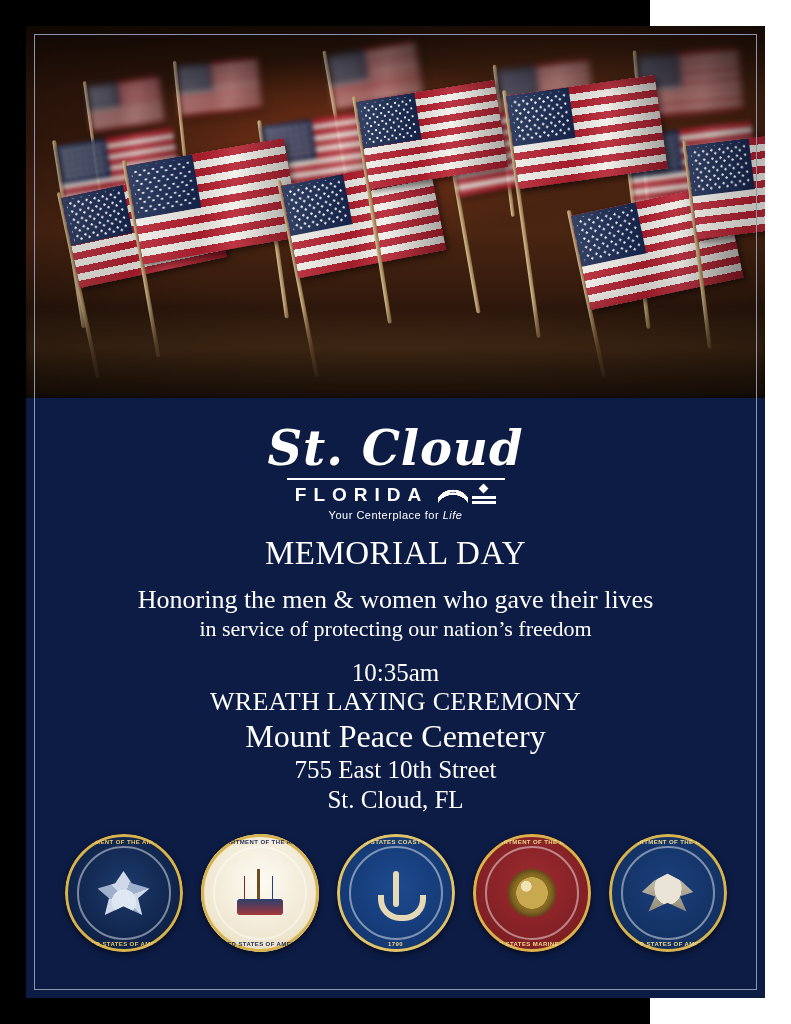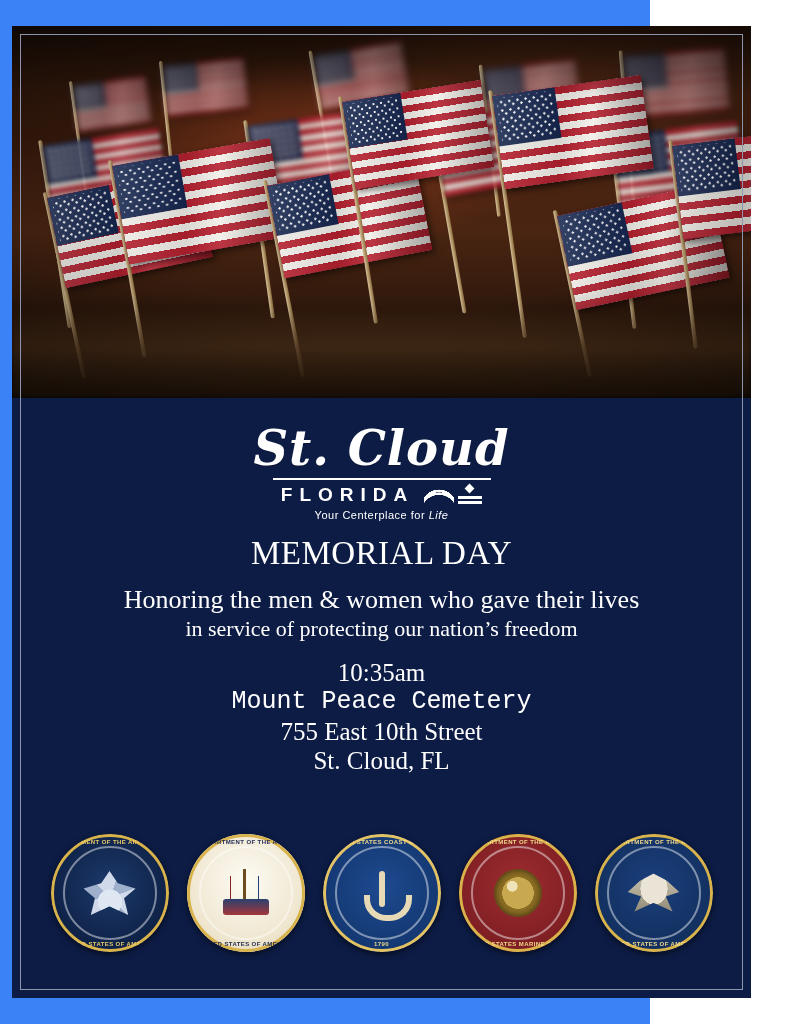--- a/index.html
+++ b/index.html
@@ -11,23 +11,23 @@
     width: 791px;
     height: 1024px;
     font-family: "Liberation Serif", serif;
     overflow: hidden;
   }
 
   .poster {
     position: relative;
     width: 650px;
     height: 1024px;
-    background: #3b82f6;
+    background: #000000;
     box-sizing: border-box;
-    padding: 26px 26px 26px 12px;
+    padding: 26px 26px 26px 26px;
   }
 
   .poster-inner {
     position: relative;
     width: 739px;
     height: 972px;
     background: #0d1c45;
     box-sizing: border-box;
     overflow: hidden;
   }
@@ -227,21 +227,21 @@
     color: #ffffff;
     line-height: 1.18;
   }
   .l-commem { font-size: 25px; margin-bottom: 6px; }
   .l-title  { font-size: 33px; letter-spacing: 0.5px; margin-bottom: 8px; }
   .l-honor  { font-size: 26px; margin-top: 12px; }
   .l-honor2 { font-size: 22px; margin-bottom: 16px; }
   .l-date   { font-size: 25px; }
   .l-time   { font-size: 25px; }
   .l-cer    { font-size: 26px; letter-spacing: 0.3px; }
-  .l-loc    { font-size: 25px; font-family: Liberation Mono, monospace; }
+  .l-loc    { font-size: 32px; }
   .l-addr   { font-size: 25px; }
   .l-city   { font-size: 25px; }
 
   
   .seals {
     position: absolute;
     left: 0; right: 0;
     bottom: 46px;
     display: flex;
     justify-content: center;
@@ -552,20 +552,21 @@
         </span>
       </div>
       <div class="logo-tagline"><span>Your Centerplace for </span><i>Life</i></div>
     </div>
 
     <div class="text-block">
       <div class="line l-title">MEMORIAL DAY</div>
       <div class="line l-honor">Honoring the men &amp; women who gave their lives</div>
       <div class="line l-honor2">in service of protecting our nation’s freedom</div>
       <div class="line l-time">10:35am</div>
+      <div class="line l-cer">WREATH LAYING CEREMONY</div>
       <div class="line l-loc">Mount Peace Cemetery</div>
       <div class="line l-addr">755 East 10th Street</div>
       <div class="line l-city">St. Cloud, FL</div>
     </div>
 
     <div class="seals">
       <div class="seal seal-af">
         <div class="ring"></div>
         <div class="ring-inner"></div>
         <div class="txt-top">DEPARTMENT OF THE AIR FORCE</div>

